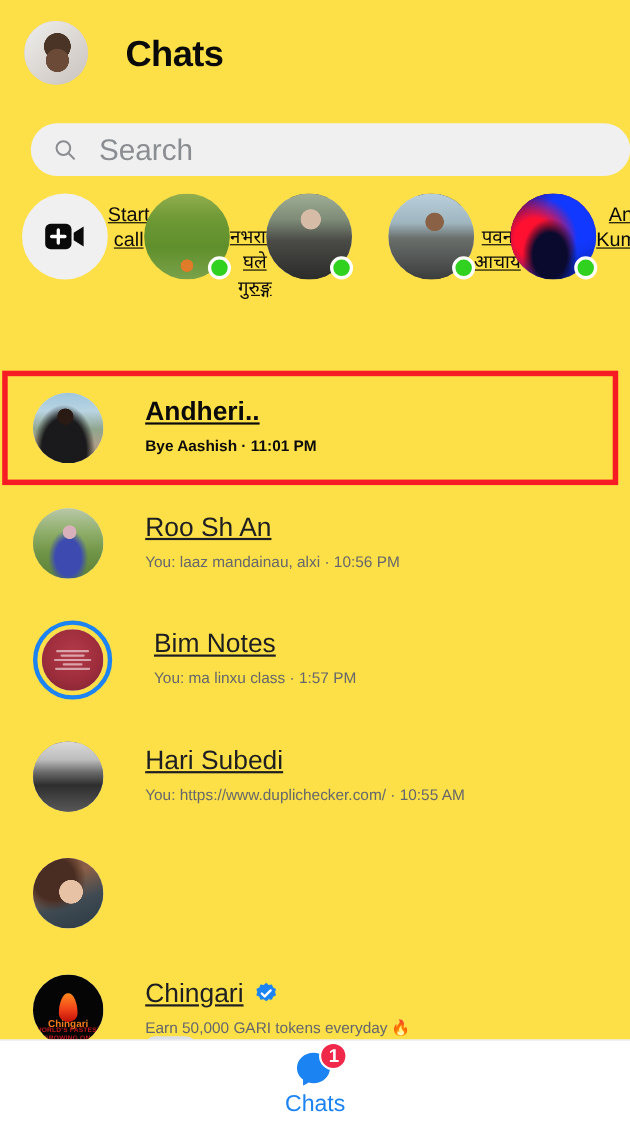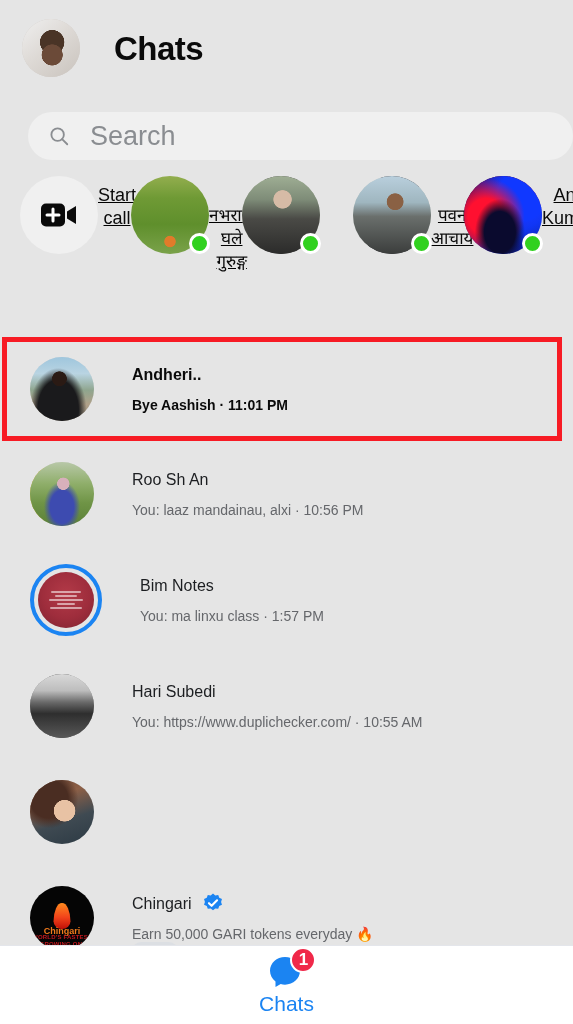--- a/index.html
+++ b/index.html
@@ -10,21 +10,21 @@
     height: 1024px;
     background: #ffffff;
     font-family: "Liberation Sans", "DejaVu Sans", sans-serif;
     overflow: hidden;
   }
 
   #app {
     position: relative;
     width: 573px;
     height: 1024px;
-    background: #e5e5e5;
+    background: #fde047;
   }
 
   
   .header {
     position: absolute;
     top: 0; left: 0;
     width: 573px;
     height: 96px;
     display: flex;
     align-items: center;
@@ -164,26 +164,27 @@
     width: 56px; height: 56px;
   }
   .chat-text {
     margin-left: 38px;
     display: flex;
     flex-direction: column;
     justify-content: center;
     min-width: 0;
   }
   .chat-name {
-    font-size: 16px;
+    font-size: 24px;
     color: #1c1e21;
     line-height: 31px;
     display: flex;
     align-items: center;
     white-space: nowrap;
+    text-decoration: underline;
   }
   .chat-preview {
     font-size: 14px;
     color: #65676b;
     line-height: 30px;
     white-space: nowrap;
   }
   .chat-row.unread .chat-name { font-weight: bold; color: #0a0a0a; }
   .chat-row.unread .chat-preview { font-weight: bold; color: #0a0a0a; }
   .verified-badge { margin-left: 10px; width: 22px; height: 22px; flex: none; }

